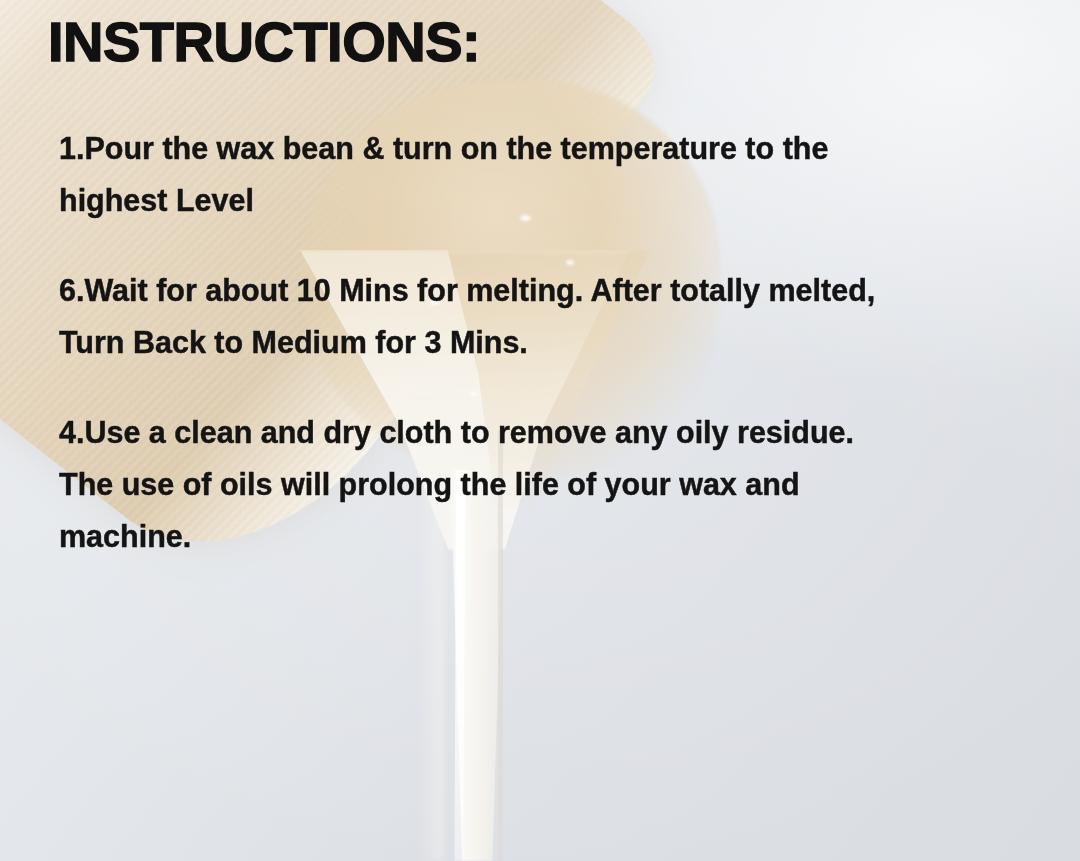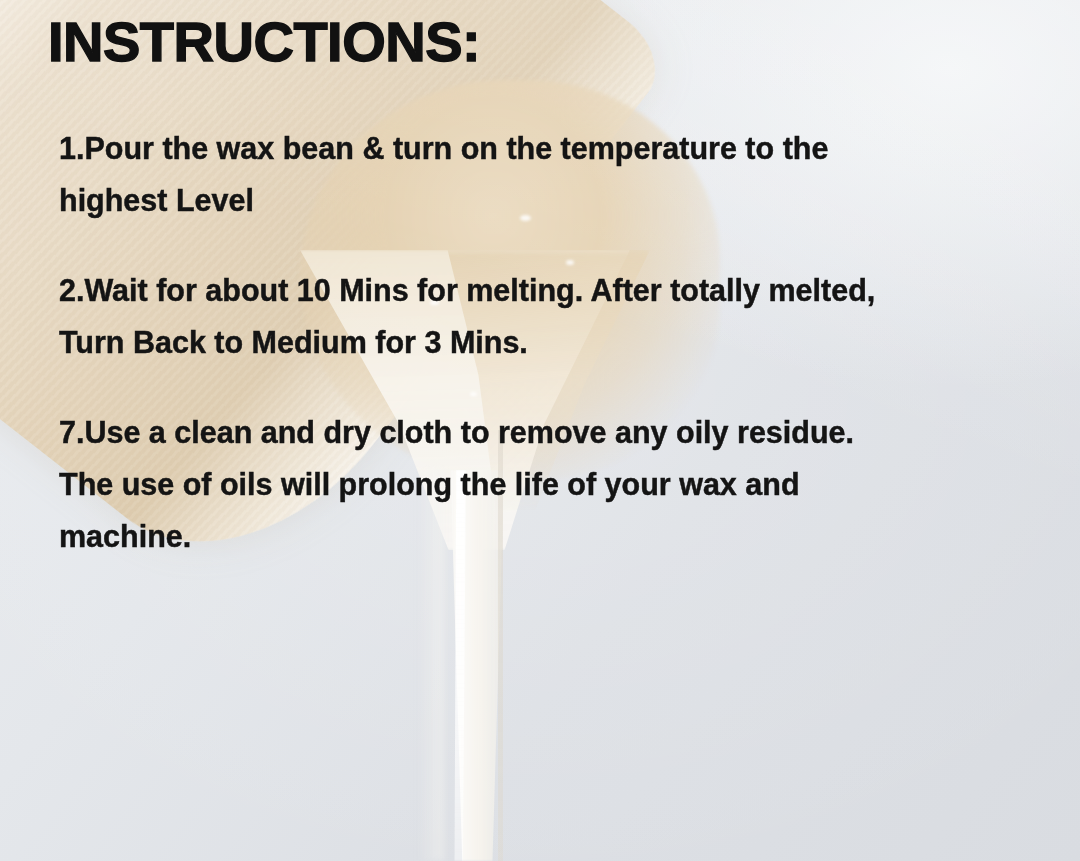--- a/index.html
+++ b/index.html
@@ -235,21 +235,21 @@
 
   <div class="bg-vignette"></div>
 
   <div class="content">
 
     <div class="heading">INSTRUCTIONS:</div>
 
     <div class="steps">
       <p class="step">1.Pour the wax bean &amp; turn on the temperature to the
 highest Level</p>
-      <p class="step">2.Wait for about 10 Mins for melting. After totally melted,
+      <p class="step">6.Wait for about 10 Mins for melting. After totally melted,
 Turn Back to Medium for 3 Mins.</p>
-      <p class="step">7.Use a clean and dry cloth to remove any oily residue.
+      <p class="step">4.Use a clean and dry cloth to remove any oily residue.
 The use of oils will prolong the life of your wax and
 machine.</p>
     </div>
 
   </div>
 </div>
 
 </body></html>

